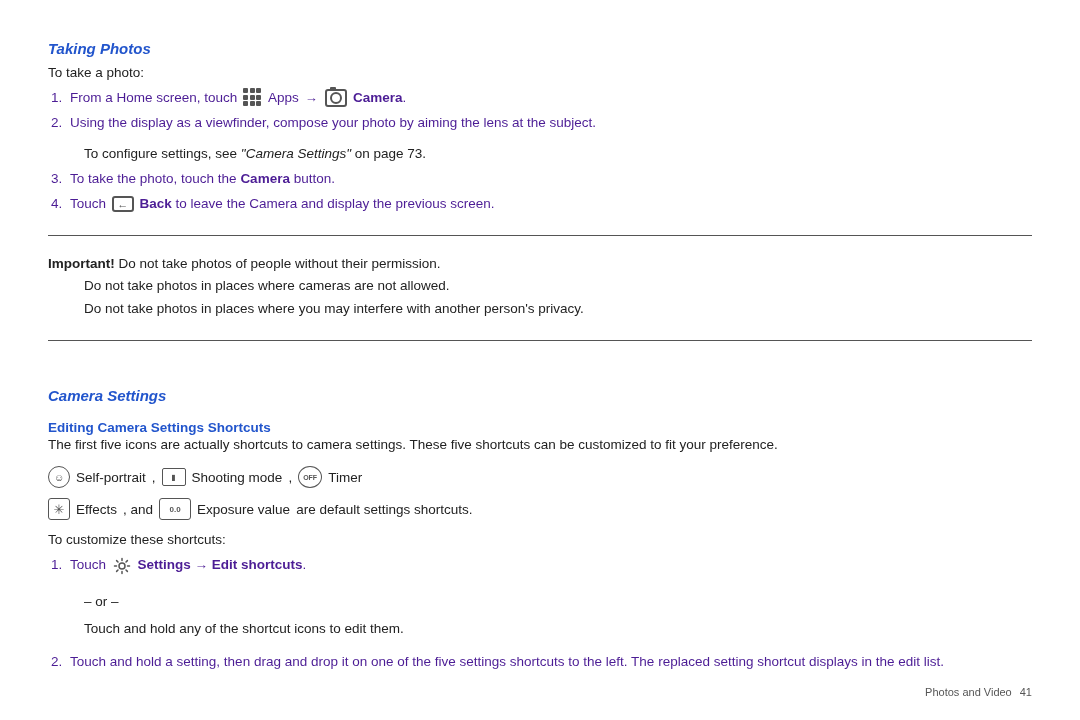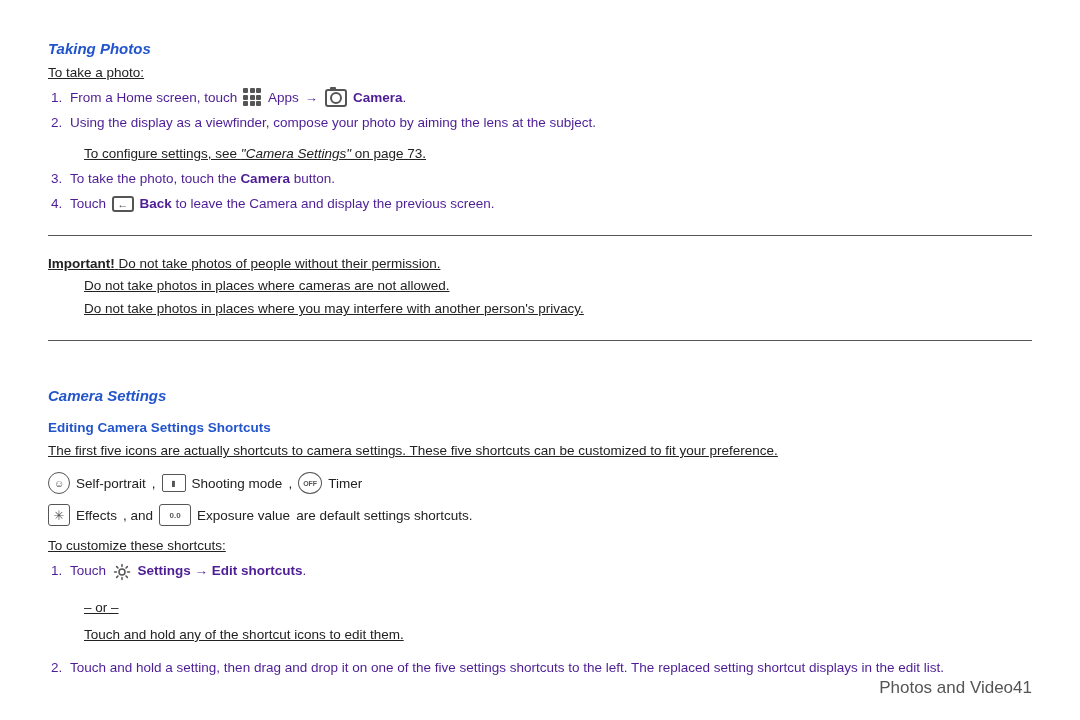--- a/index.html
+++ b/index.html
@@ -30,29 +30,27 @@
       font-style: italic;
       font-weight: bold;
       color: #2255cc;
       font-size: 15px;
       margin-bottom: 6px;
     }
     .subsection-title {
       font-weight: bold;
       color: #2255cc;
       font-size: 13.5px;
-      margin-bottom: 6px;
       margin-top: 10px;
     }
     p, .body-text {
       font-size: 13.5px;
       color: #222;
       line-height: 1.55;
       margin-bottom: 4px;
-      text-decoration: underline;
     }
     ol {
       margin-left: 18px;
       margin-bottom: 6px;
     }
     ol li {
       font-size: 13.5px;
       color: #4c1d95;
       line-height: 1.55;
       margin-bottom: 4px;
@@ -164,25 +162,25 @@
     }
     .sc-label {
       font-size: 13.5px;
       font-weight: normal;
     }
     .sc-separator { font-size: 13.5px; }
     .footer {
       position: absolute;
       bottom: 22px;
       right: 48px;
-      font-size: 17px;
+      font-size: 11px;
       color: #555;
       display: flex;
       align-items: center;
-      gap: 0;
+      gap: 8px;
     }
   </style>
 </head>
 <body>
 
 <div class="page">
 
   <div class="column">
     <div class="section-title-italic">Taking Photos</div>
     <p>To take a photo:</p>

